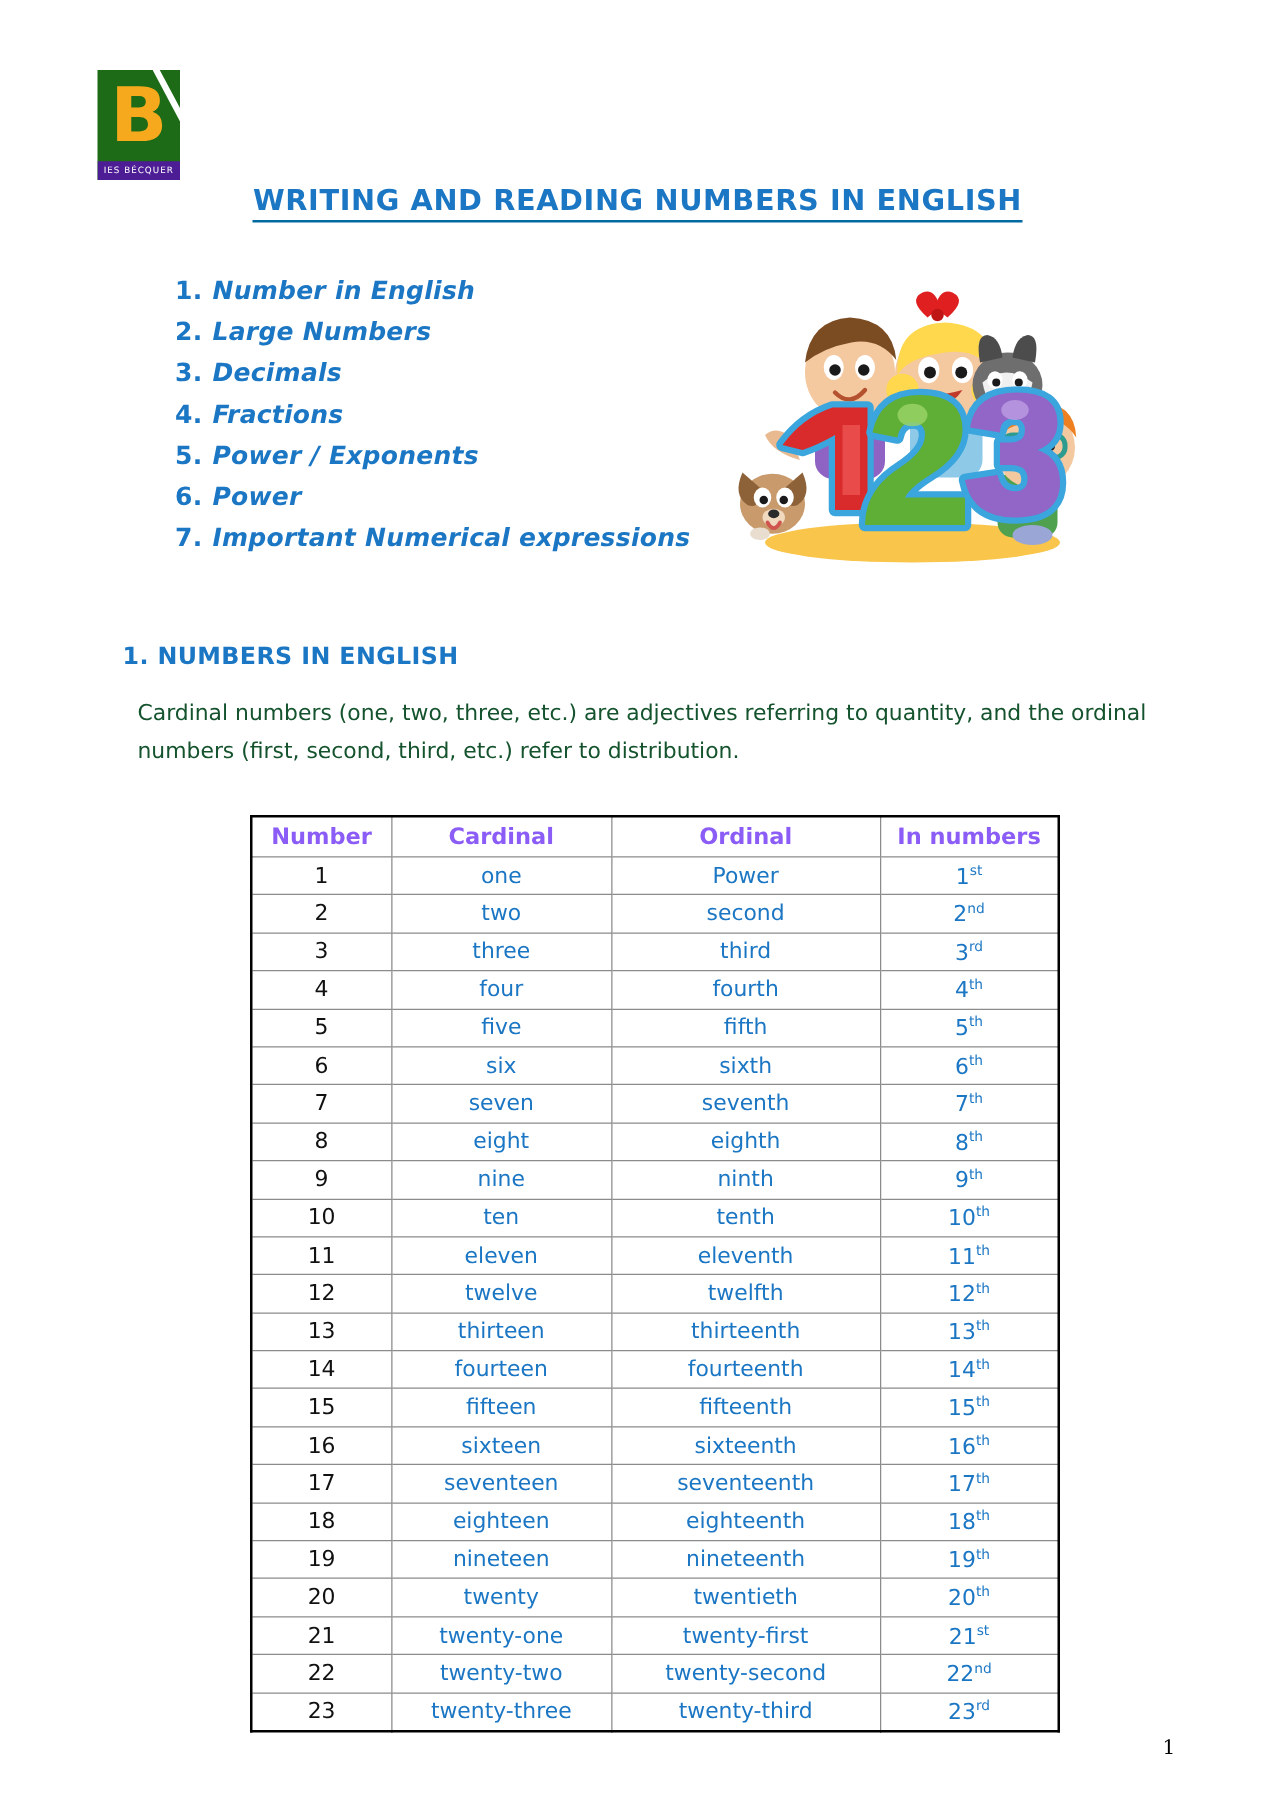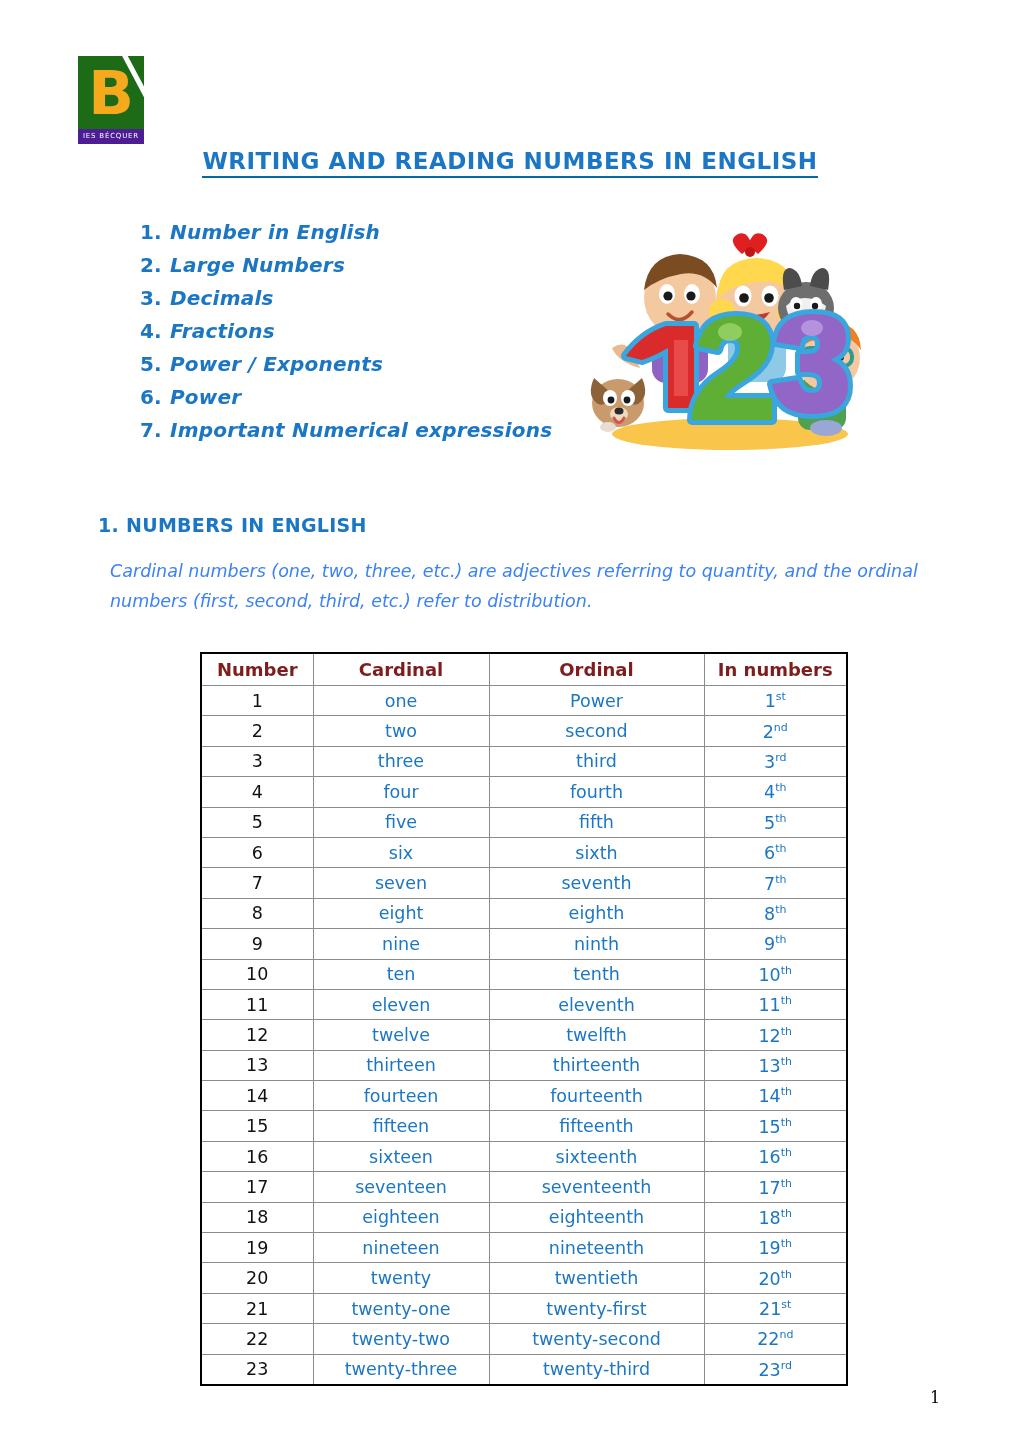--- a/index.html
+++ b/index.html
@@ -128,22 +128,21 @@
     letter-spacing: 0.3px;
   }
   .section-para {
     position: absolute;
     left: 110px;
     top: 556px;
     width: 830px;
     font-family: "DejaVu Sans", sans-serif;
     font-size: 17.5px;
     line-height: 30px;
-    color: #3b82f6;
-    font-style: italic;
+    color: #14532d;
   }
 
   
   .num-table {
     position: absolute;
     left: 200px;
     top: 652px;
     width: 646px;
     border-collapse: collapse;
     border: 2px solid #000000;
@@ -157,21 +156,21 @@
   .num-table th, .num-table td {
     border: 1px solid #8b8b8b;
     text-align: center;
     font-family: "DejaVu Sans", sans-serif;
     padding: 0;
   }
   .num-table th {
     height: 31px;
     font-size: 18px;
     font-weight: bold;
-    color: #7f1d1d;
+    color: #8b5cf6;
   }
   .num-table td {
     height: 29.4px;
     font-size: 17.5px;
   }
   .cell-number {
     color: #111111;
   }
   .cell-word {
     color: #1b76c4;

